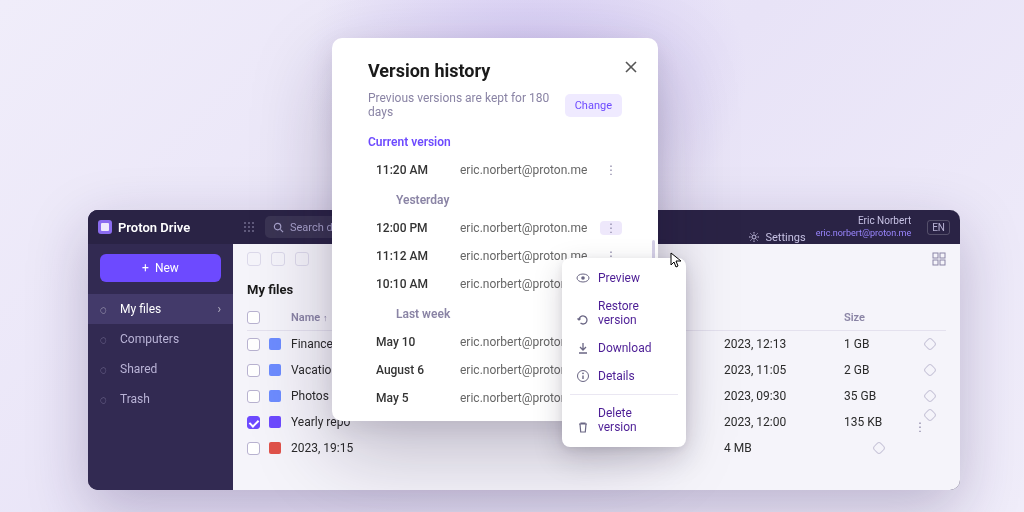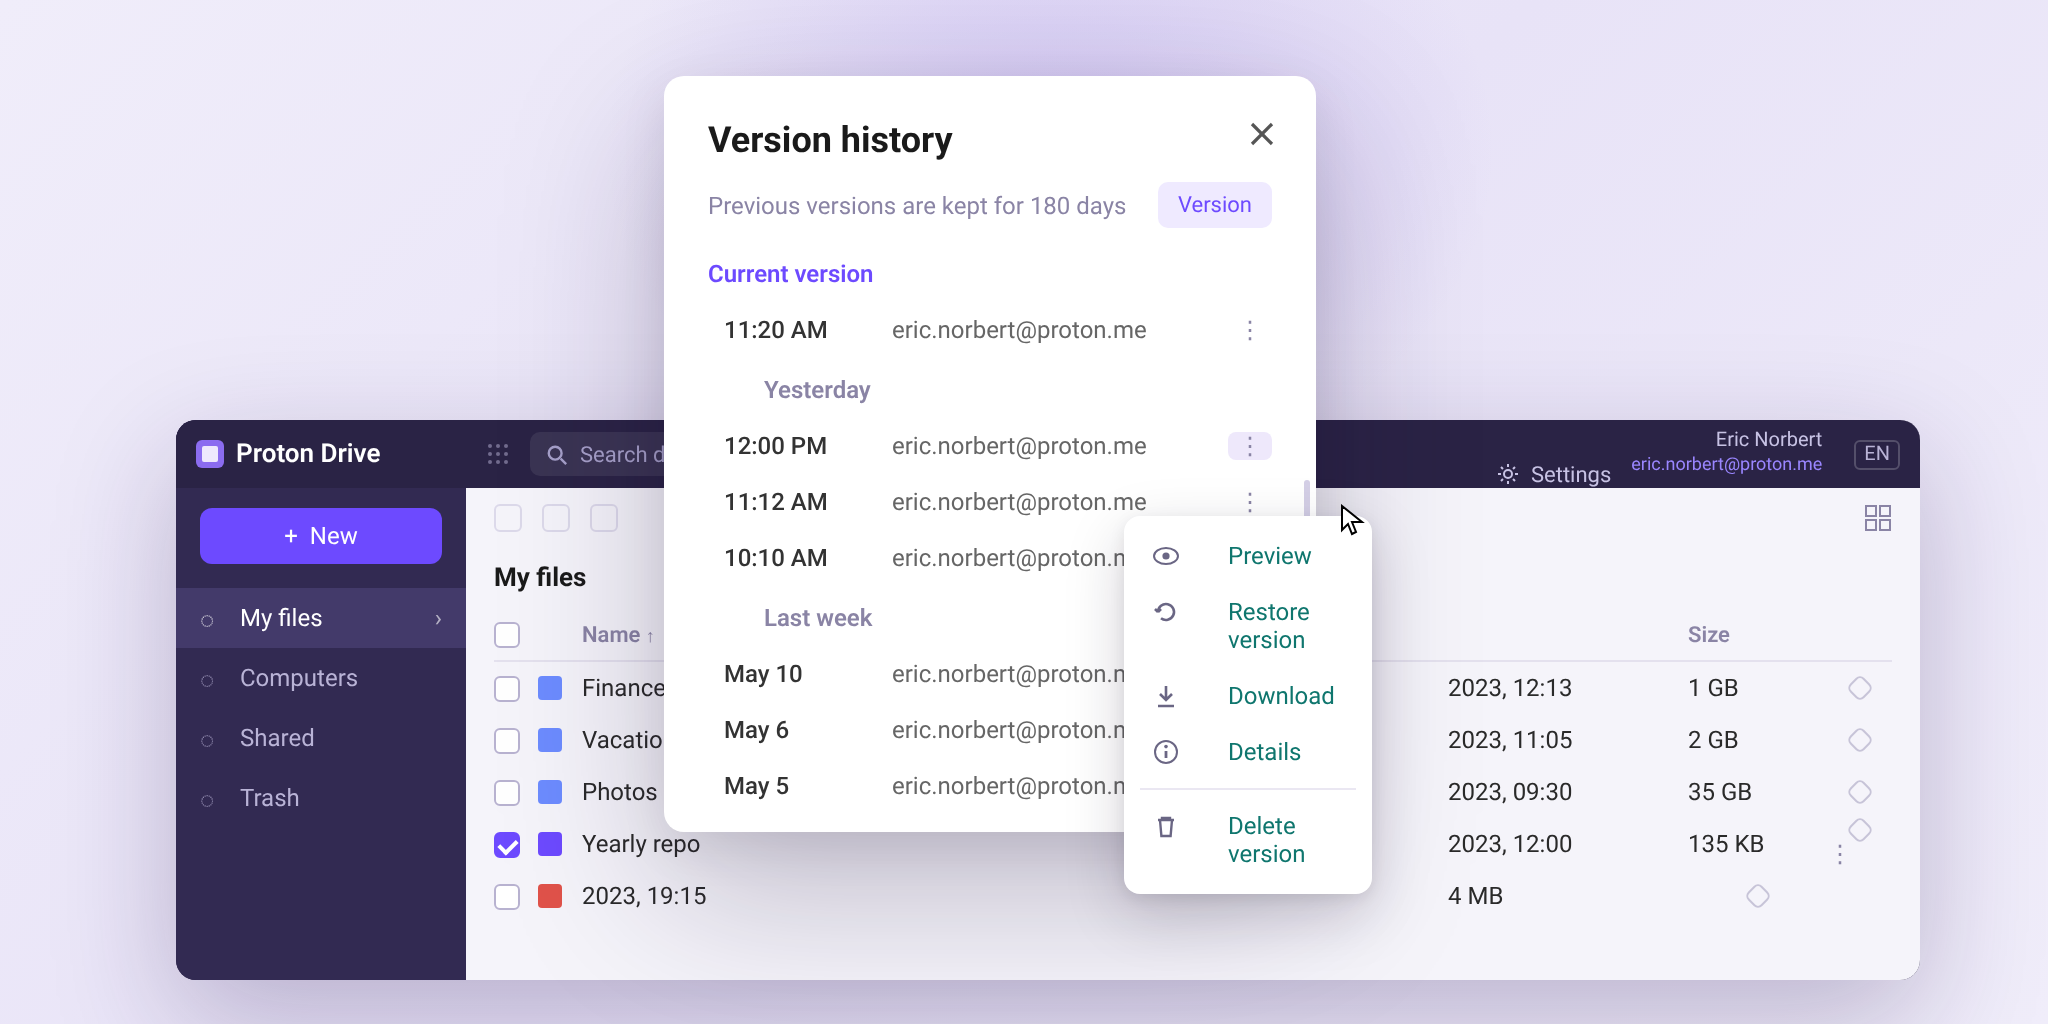--- a/index.html
+++ b/index.html
@@ -49,37 +49,37 @@
 .checkbox.checked::after { content: ""; position: absolute; left: 3px; top: 1px; width: 4px; height: 7px; border: solid #fff; border-width: 0 2px 2px 0; transform: rotate(45deg); }
 .file-icon { width: 12px; height: 12px; border-radius: 2px; }
 .fi-folder { background: #6d8cff; }
 .fi-doc { background: #6d4aff; }
 .fi-pdf { background: #e0524a; }
 .link-icon { width: 10px; height: 10px; border: 1.2px solid #b4afc9; border-radius: 3px; transform: rotate(45deg); opacity: .7; justify-self: center; }
 .row-more { color: #8a84a5; justify-self: end; cursor: pointer; }
 .sortk { font-size: 9px; }
 
 
-.modal { position: absolute; left: 332px; top: 38px; width: 326px; background: #fff; border-radius: 10px; box-shadow: 0 30px 80px rgba(30,15,60,0.25), 0 8px 24px rgba(0,0,0,.08); padding: 22px 22px 16px; z-index: 10; }
+.modal { position: absolute; left: 332px; top: 38px; width: 326px; background: #fff; border-radius: 10px; box-shadow: 0 30px 80px rgba(30,15,60,0.25), 0 8px 24px rgba(0,0,0,.08); padding: 22px 36px 16px; z-index: 10; }
 .modal-title { font-size: 18px; font-weight: 700; color: #1a1a1a; }
 .modal-close { position: absolute; right: 18px; top: 20px; width: 18px; height: 18px; cursor: pointer; color: #555; }
 .modal-sub { margin-top: 10px; font-size: 12px; color: #8a84a5; display: flex; align-items: center; }
 .change-btn { margin-left: auto; background: #efeaff; color: #6d4aff; font-size: 11px; padding: 5px 10px; border-radius: 5px; cursor: pointer; }
 .sect { margin-top: 16px; font-size: 12px; font-weight: 600; color: #6d4aff; }
 .sect.grey { color: #8a84a5; font-weight: 600; margin-left: 28px; }
 .vrow { display: flex; align-items: flex-end; height: 28px; font-size: 12px; padding-left: 8px; color: #333; }
 .vtime { width: 84px; font-weight: 500; }
 .vemail { color: #666; }
 .vrow .more { margin-left: auto; color: #8a84a5; cursor: pointer; width: 22px; text-align: center; }
 
 .track { position: absolute; right: 3px; top: 202px; width: 3px; height: 60px; background: #d4cfe6; border-radius: 3px; }
 
 
 .ctx { position: absolute; left: 562px; top: 258px; width: 124px; background: #fff; border-radius: 8px; box-shadow: 0 10px 30px rgba(20,10,40,.18), 0 2px 8px rgba(0,0,0,.08); padding: 6px; z-index: 20; font-size: 12px; }
-.ctx-item { display: flex; align-items: flex-start; gap: 24px; padding: 7px 8px; border-radius: 5px; cursor: pointer; color: #0f766e; }
+.ctx-item { display: flex; align-items: flex-end; gap: 8px; padding: 7px 8px; border-radius: 5px; cursor: pointer; color: #4c1d95; }
 .ctx-divider { height: 1px; background: #eae7f2; margin: 4px 2px; }
 .ctx-icon { width: 14px; height: 14px; color: #6a6684; flex: none; }
 
 .cursor { position: absolute; left: 670px; top: 252px; width: 14px; height: 16px; z-index: 30; }
 
 svg { display: block; }
 </style>
 </head>
 <body>
 
@@ -247,21 +247,21 @@
 </div>
 
 <div class="modal">
   <div class="modal-title">Version history</div>
   <svg class="modal-close" viewBox="0 0 18 18">
       <line x1="4" y1="4" x2="14" y2="14" stroke="currentColor" stroke-width="1.6"></line>
       <line x1="14" y1="4" x2="4" y2="14" stroke="currentColor" stroke-width="1.6"></line>
     </svg>
   <div class="modal-sub">
     <span>Previous versions are kept for 180 days</span>
-    <span class="change-btn">Version</span>
+    <span class="change-btn">Change</span>
   </div>
   <div id="vsections">
       <div class="sect">Current version</div>
       <div class="vrow">
         <span class="vtime">11:20 AM</span>
         <span class="vemail">eric.norbert@proton.me</span>
         <span class="more">⋮</span>
       </div>
       <div class="sect grey">Yesterday</div>
       <div class="vrow">
@@ -279,21 +279,21 @@
         <span class="vemail">eric.norbert@proton.me</span>
         <span class="more">⋮</span>
       </div>
       <div class="sect grey">Last week</div>
       <div class="vrow">
         <span class="vtime">May 10</span>
         <span class="vemail">eric.norbert@proton.me</span>
         <span class="more">⋮</span>
       </div>
       <div class="vrow">
-        <span class="vtime">May 6</span>
+        <span class="vtime">August 6</span>
         <span class="vemail">eric.norbert@proton.me</span>
         <span class="more">⋮</span>
       </div>
       <div class="vrow">
         <span class="vtime">May 5</span>
         <span class="vemail">eric.norbert@proton.me</span>
         <span class="more">⋮</span>
       </div>
     </div>
   <div class="track"></div>

